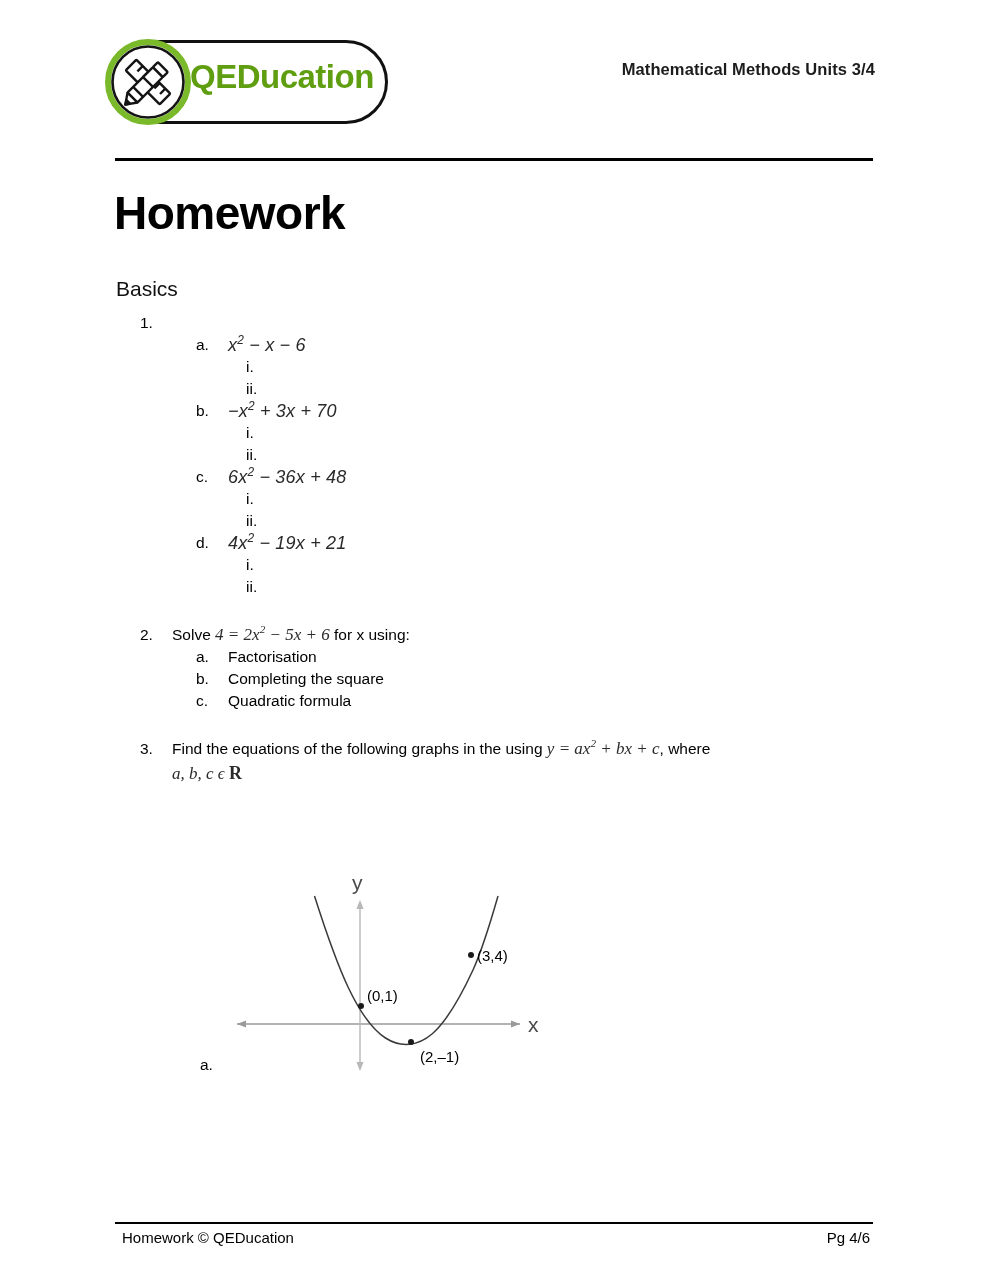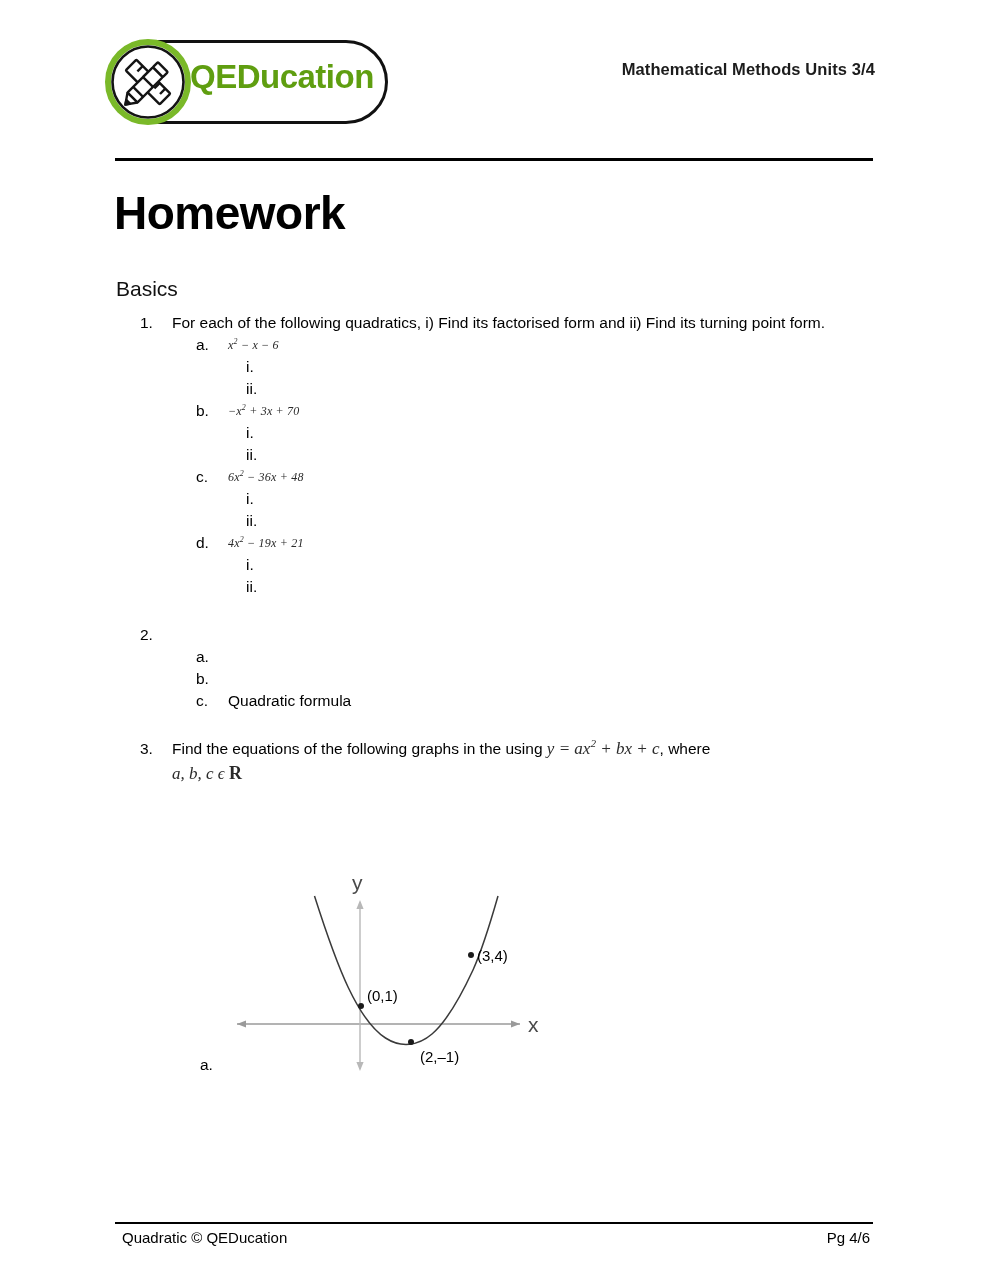--- a/index.html
+++ b/index.html
@@ -121,22 +121,22 @@
     width: 26px;
     text-align: left;
   }
   .rtext { flex: 1 1 auto; max-width: 700px; }
 
   .q-block { margin-bottom: 0; }
   .gap-lg { height: 26px; }
 
   
   .math {
-    font-family: Liberation Serif, serif;
-    font-size: 12px;
+    font-family: Liberation Sans, sans-serif;
+    font-size: 18px;
     color: #2a2a2a;
     font-style: italic;
     letter-spacing: 0.2px;
     white-space: nowrap;
   }
   .math sup {
     font-size: 0.66em;
     font-style: italic;
     vertical-align: super;
     line-height: 0;
@@ -240,21 +240,20 @@
 <div class="header-rule"></div>
 
 <div class="page-title">Homework</div>
 <div class="section-heading">Basics</div>
 
 <div class="content">
 
   <div class="q-block">
     <div class="row lvl1">
       <div class="marker">1.</div>
-      <div class="rtext">For each of the following quadratics, i) Find its factorised form and ii) Find its turning point form.</div>
     </div>
 
     <div class="row lvl2">
       <div class="marker">a.</div>
       <div class="math">x<sup>2</sup> − x − 6</div>
     </div>
     <div class="row lvl3">
       <div class="marker-narrow">i.</div>
     </div>
     <div class="row lvl3">
@@ -293,26 +292,33 @@
     <div class="row lvl3">
       <div class="marker-narrow">ii.</div>
     </div>
   </div>
 
   <div class="gap-lg"></div>
 
   <div class="q-block">
     <div class="row lvl1">
       <div class="marker">2.</div>
+      <div class="rtext">
+        <span>Solve</span>
+        <span class="math-inline">4 = 2x<sup>2</sup> − 5x + 6</span>
+        <span>for x using:</span>
+      </div>
     </div>
     <div class="row lvl2">
       <div class="marker">a.</div>
+      <div class="rtext">Factorisation</div>
     </div>
     <div class="row lvl2">
       <div class="marker">b.</div>
+      <div class="rtext">Completing the square</div>
     </div>
     <div class="row lvl2">
       <div class="marker">c.</div>
       <div class="rtext">Quadratic formula</div>
     </div>
   </div>
 
   <div class="gap-lg"></div>
 
   <div class="q-block">
@@ -358,14 +364,14 @@
     <text x="249" y="95" font-family="Liberation Sans, sans-serif" font-size="15" fill="#000">(3,4)</text>
 
     <text x="124" y="24" font-family="Liberation Sans, sans-serif" font-size="21" fill="#4a4a4a">y</text>
     <text x="300" y="166" font-family="Liberation Sans, sans-serif" font-size="21" fill="#4a4a4a">x</text>
   </svg>
 </div>
 
 <div class="graph-label-a">a.</div>
 
 <div class="footer-rule"></div>
-<div class="footer-left">Quadratic © QEDucation</div>
+<div class="footer-left">Homework © QEDucation</div>
 <div class="footer-right">Pg 4/6</div>
 
 </body></html>

